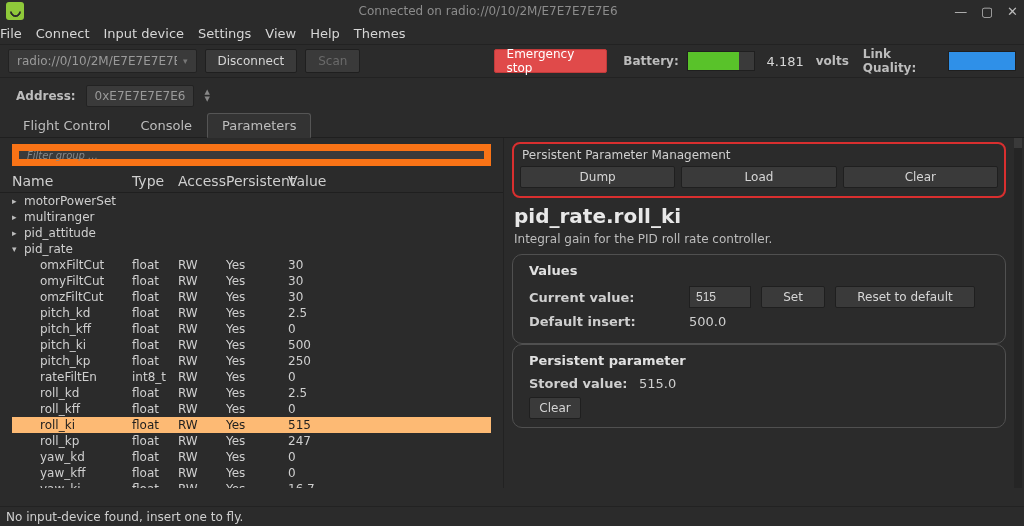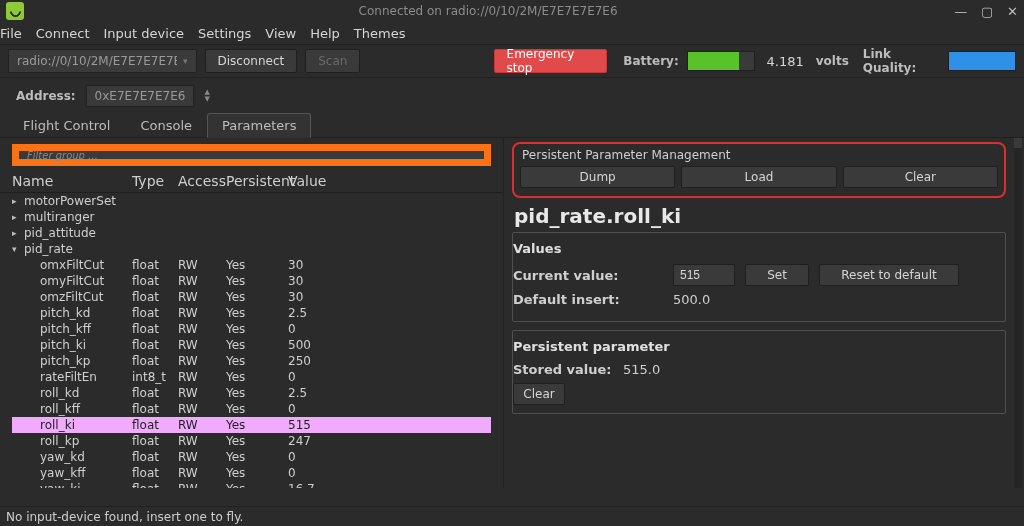--- a/index.html
+++ b/index.html
@@ -202,21 +202,21 @@
     width: 12px;
     display: inline-block;
     font-size: 9px;
     color: #bdbdbd;
   }
   .tree-row .name { width: 108px; }
   .tree-row.child .name { padding-left: 28px; width: 120px; box-sizing: border-box; }
   .tree-row.group .name { padding-left: 12px; width: 120px; box-sizing: border-box; position: relative; }
   .tree-row.group .arrow { position: absolute; left: 0; }
   .tree-row.selected {
-    background: #f0abfc;
+    background: #fdba74;
     color: #1f1f1f;
   }
   .tree-row.group { display: flex; }
   .right {
     flex: 1;
     position: relative;
     padding: 4px 18px 0 8px;
   }
   .scrollbar {
     position: absolute;
@@ -264,23 +264,22 @@
     margin: 2px 0 4px 2px;
   }
   .param-panel .desc {
     font-size: 12px;
     color: #bdbdbd;
     margin-bottom: 8px;
     padding-left: 2px;
   }
   .box {
     border: 1px solid #505050;
-    border-radius: 2px;
-    padding: 8px 0;
-    margin-bottom: 8px;
+    border-radius: 10px;
+    padding: 8px 16px;
   }
   .box h3 {
     font-size: 13px;
     font-weight: bold;
     color: #e0e0e0;
     margin-bottom: 8px;
   }
   .val-row {
     display: flex;
     align-items: center;
@@ -513,20 +512,21 @@
       <div class="section-title">Persistent Parameter Management</div>
       <div class="btn-row">
         <div class="btn">Dump</div>
         <div class="btn">Load</div>
         <div class="btn">Clear</div>
       </div>
     </div>
 
     <div class="param-panel">
       <h2>pid_rate.roll_ki</h2>
+      <div class="desc">Integral gain for the PID roll rate controller.</div>
 
       <div class="box">
         <h3>Values</h3>
         <div class="val-row">
           <span class="lbl">Current value:</span>
           <input value="515" style="">
           <div class="btn">Set</div>
           <div class="btn wide">Reset to default</div>
         </div>
         <div class="val-row">

